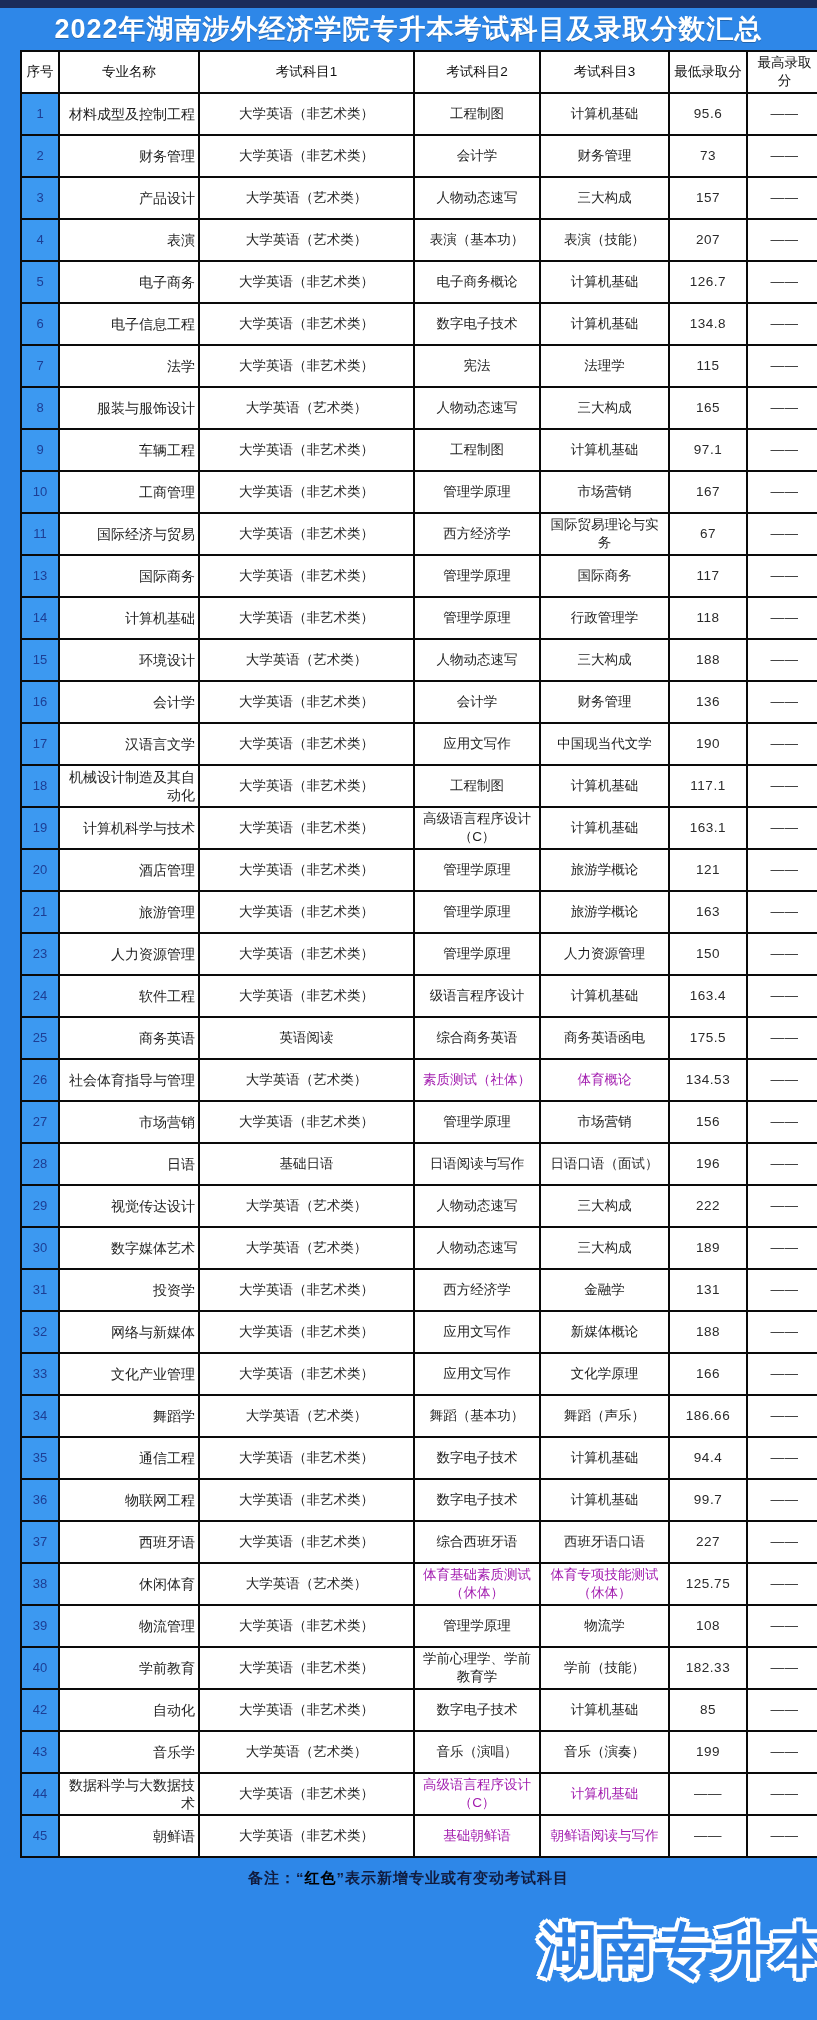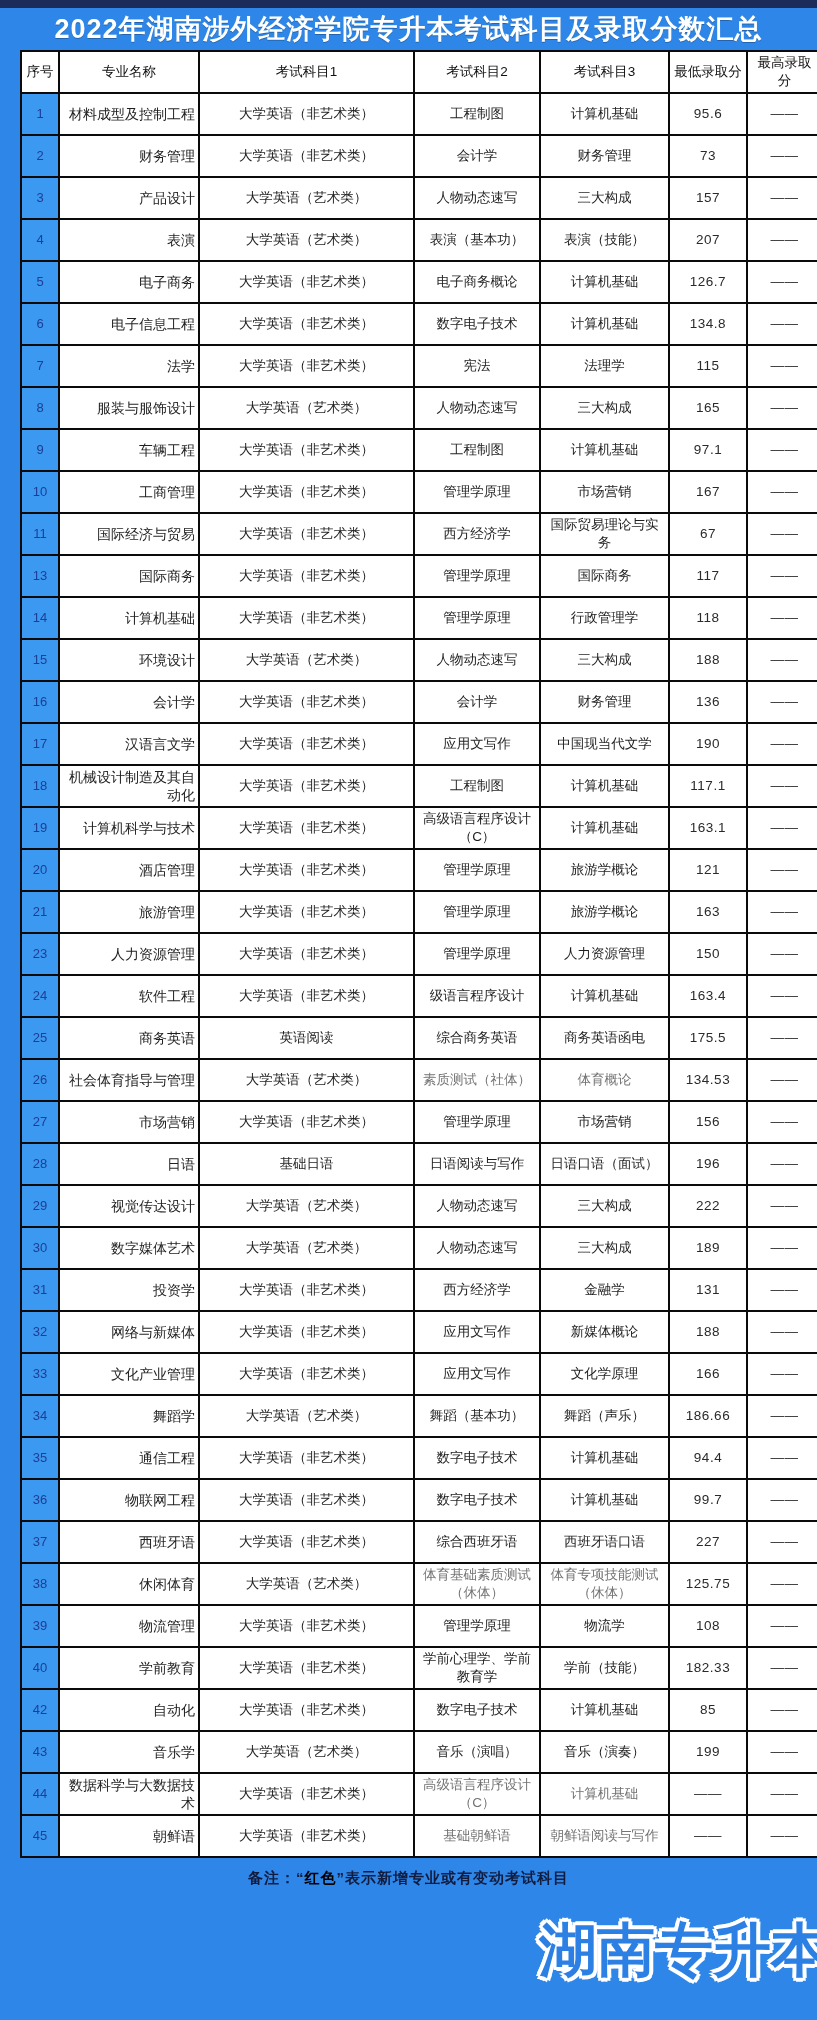--- a/index.html
+++ b/index.html
@@ -21,21 +21,21 @@
   }
   th, td {
     border:2px solid #0a0a0a; text-align:center; vertical-align:middle;
     padding:2px 3px; overflow:hidden; color:#1f1f1f;
   }
   th { height:33px; font-size:13.5px; font-weight:normal; color:#111; background:#ffffff; }
   td { height:36px; font-size:13.5px; line-height:18px; }
   td.num { background:#3c99f1; color:#1d3e94; font-size:13px; }
   td.cell-major { font-size:14px;text-align:right; }
   td.cell-score { letter-spacing:.5px; color:#2a2a2a; }
-  td.red { color:#737373; }
+  td.red { color:#a21caf; }
   .footer {
     text-align:center; color:#111c3f; font-size:15px; font-weight:bold;
     padding-top:11px; letter-spacing:1px;
   }
   .footer .redword { color:#000000; }
   .watermark {
     position:absolute; right:-12px; bottom:30px; z-index:5;
     font-size:58px; font-weight:900; white-space:nowrap;
     color:#2c80e4; letter-spacing:0;
     text-shadow:

